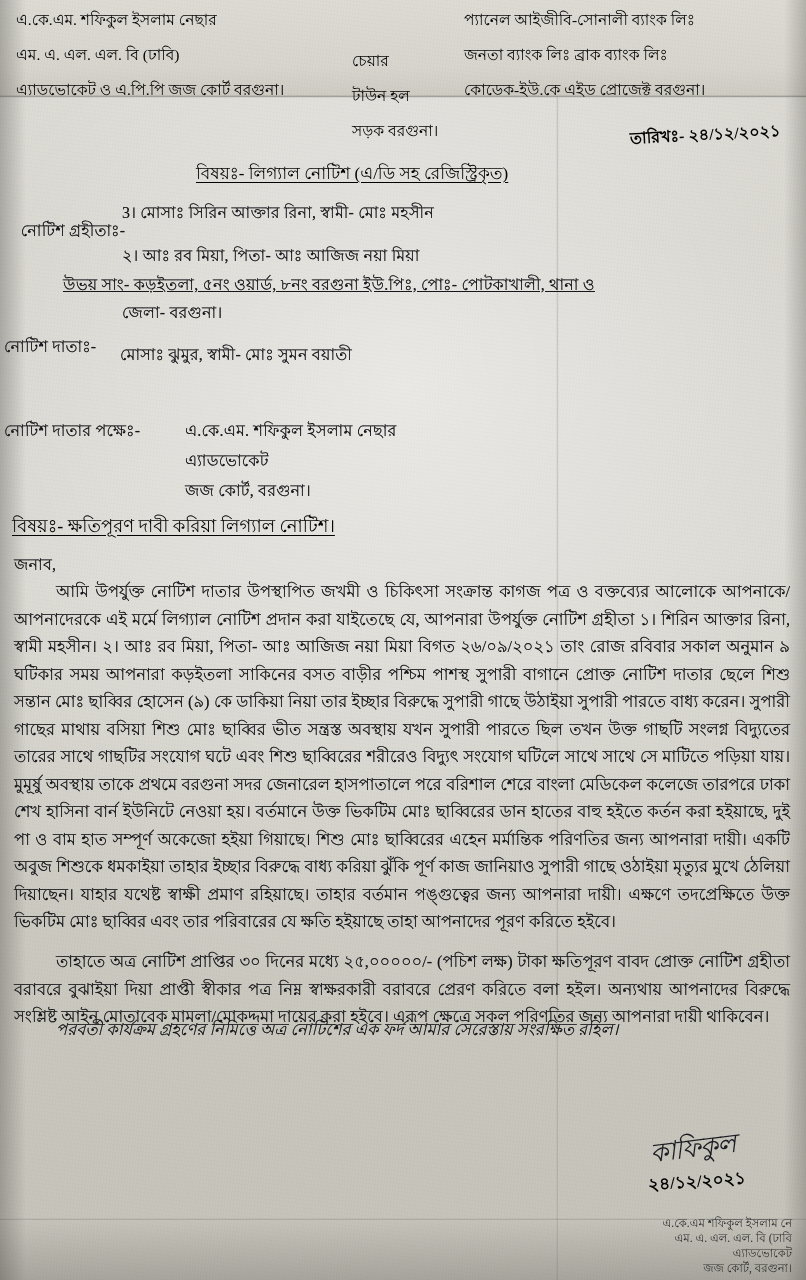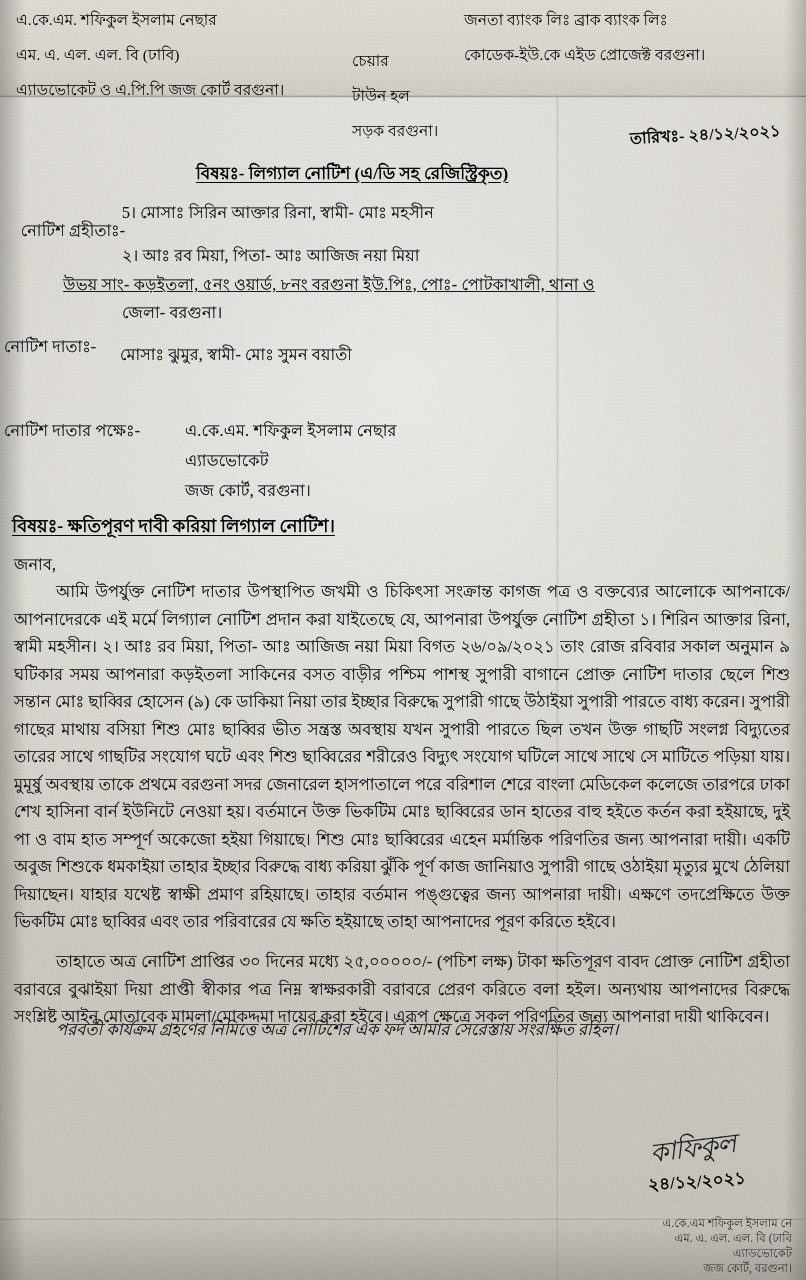--- a/index.html
+++ b/index.html
@@ -105,21 +105,21 @@
   .para p { margin: 0 0 4px 0; text-indent: 42px; }
 
   .date-line {
     position: absolute;
     font-size: 16px;
     font-weight: bold;
   }
   .subject {
     position: absolute;
     font-size: 17px;
-    font-weight: bold;
+    font-weight: normal;
   }
   .sig-scrawl {
     position: absolute;
     font-family: "DejaVu Serif", serif;
     font-style: italic;
     font-size: 26px;
     color: #1a1b20;
     transform: rotate(-7deg);
     letter-spacing: -1px;
   }
@@ -157,32 +157,33 @@
     <div>এ্যাডভোকেট ও এ.পি.পি জজ কোর্ট বরগুনা।</div>
   </div>
 
   <div class="hdr-col hdr" style="left:352px; top:8px; width:110px;margin-top:41px;">
     <div>চেয়ার</div>
     <div>টাউন হল</div>
     <div>সড়ক বরগুনা।</div>
   </div>
 
   <div class="hdr-col hdr" style="left:464px; top:8px; width:336px;">
+    <div>প্যানেল আইজীবি-সোনালী ব্যাংক লিঃ</div>
     <div>জনতা ব্যাংক লিঃ ব্রাক ব্যাংক লিঃ</div>
     <div>কোডেক-ইউ.কে এইড প্রোজেক্ট বরগুনা।</div>
   </div>
 
   <div class="date-line" style="right:26px; top:122px; transform:rotate(-3deg);">তারিখঃ- ২৪/১২/২০২১</div>
 
   <div class="subject u" style="left:196px; top:160px;">বিষয়ঃ- লিগ্যাল নোটিশ (এ/ডি সহ রেজিস্ট্রিকৃত)</div>
 
   <div class="txt lbl" style="left:4px; top:200px;">
     <span>নোটিশ গ্রহীতাঃ-</span>
   </div>
-  <div class="txt lbl" style="left:122px; top:200px;">5। মোসাঃ সিরিন আক্তার রিনা, স্বামী- মোঃ মহসীন</div>
+  <div class="txt lbl" style="left:122px; top:200px;">3। মোসাঃ সিরিন আক্তার রিনা, স্বামী- মোঃ মহসীন</div>
   <div class="txt lbl" style="left:122px; top:243px;font-family:Liberation Serif, serif;">২। আঃ রব মিয়া, পিতা- আঃ আজিজ নয়া মিয়া</div>
   <div class="txt lbl" style="left:63px; top:272px;text-decoration:underline;">উভয় সাং- কড়ইতলা, ৫নং ওয়ার্ড, ৮নং বরগুনা ইউ.পিঃ, পোঃ- পোটকাখালী, থানা ও</div>
   <div class="txt lbl" style="left:122px; top:300px;">জেলা- বরগুনা।</div>
 
   <div class="txt lbl" style="left:4px; top:334px;">নোটিশ দাতাঃ-</div>
   <div class="txt lbl" style="left:120px; top:334px;margin-top:8px;">মোসাঃ ঝুমুর, স্বামী- মোঃ সুমন বয়াতী</div>
 
   <div class="txt lbl" style="left:4px; top:418px;">নোটিশ দাতার পক্ষেঃ-</div>
   <div class="txt lbl" style="left:185px; top:418px;">এ.কে.এম. শফিকুল ইসলাম নেছার</div>
   <div class="txt lbl" style="left:185px; top:448px;">এ্যাডভোকেট</div>

